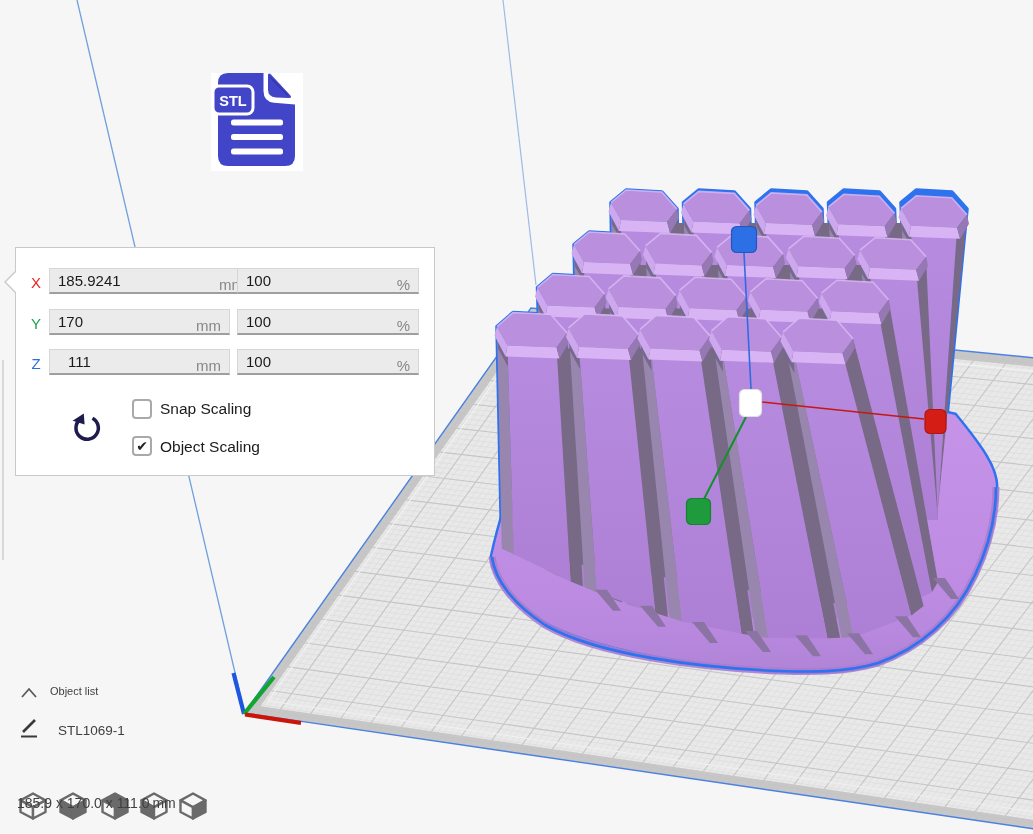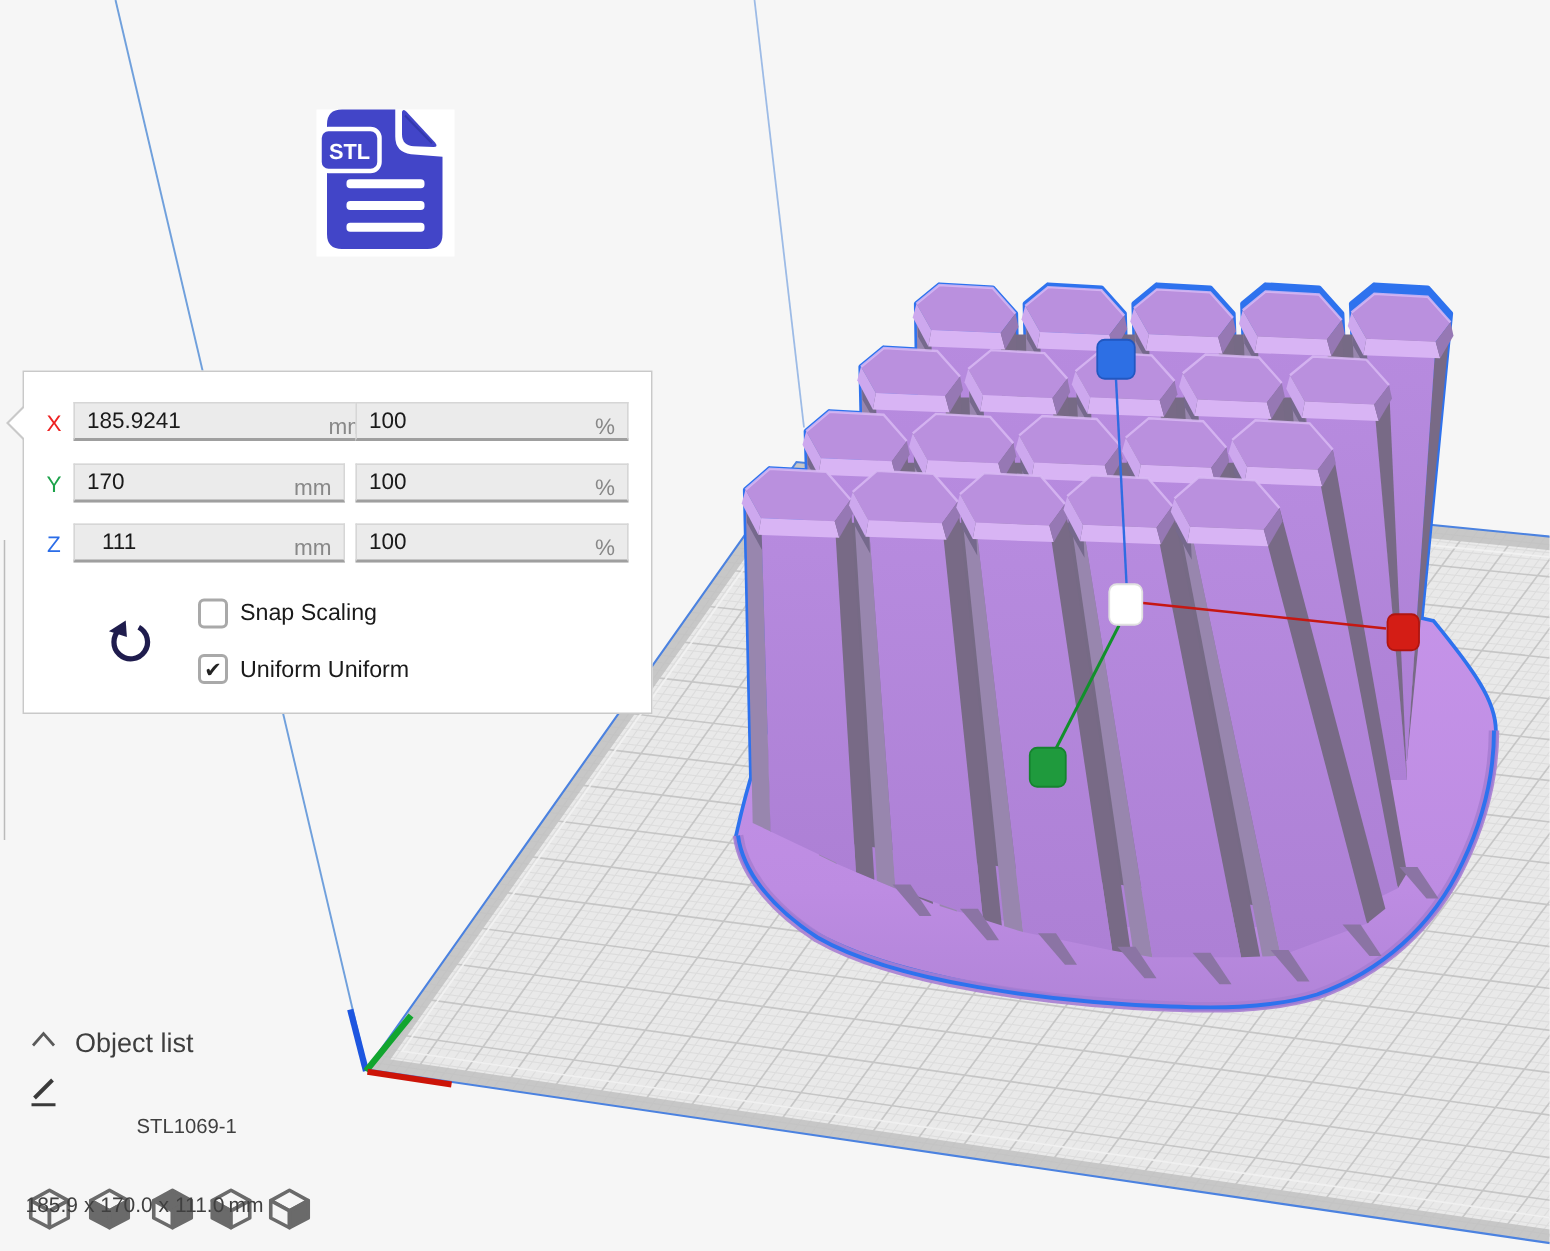--- a/index.html
+++ b/index.html
@@ -546,16 +546,16 @@
   <div class="inp" style="left:221px;top:61px;width:182px;">100<span class="unit">%</span></div>
   <div class="inp" style="left:33px;top:101px;width:181px;padding-left:18px;">111<span class="unit">mm</span></div>
   <div class="inp" style="left:221px;top:101px;width:182px;">100<span class="unit">%</span></div>
   <svg style="position:absolute;left:54px;top:163px;" width="34" height="34" viewBox="0 0 34 34">
     <path d="M 22.5,7.2 A 11.2 11.2 0 1 1 9.8,8.6" fill="none" stroke="#1f1c4d" stroke-width="3.5"></path>
     <path d="M 2.6,9.8 L 13.8,2.6 L 14.6,13.6 Z" fill="#1f1c4d"></path>
   </svg>
   <div class="cb" style="left:116px;top:151px;"></div>
   <div class="cblab" style="left:144px;top:152px;text-align:right;">Snap Scaling</div>
   <div class="cb" style="left:116px;top:188px;font-size:14px;text-align:center;line-height:16px;color:#222;">✔</div>
-  <div class="cblab" style="left:144px;top:190px;">Uniform Uniform</div>
+  <div class="cblab" style="left:144px;top:190px;">Object Scaling</div>
 </div>
-<div class="btxt" style="left:50px;top:685px;font-size:18px;">Object list</div>
-<div class="btxt" style="left:58px;top:743px;font-size:13.5px;margin-left:33px;">STL1069-1</div>
+<div class="btxt" style="left:50px;top:685px;font-size:11px;">Object list</div>
+<div class="btxt" style="left:58px;top:723px;font-size:13.5px;">STL1069-1</div>
 <div class="btxt" style="left:17px;top:795px;font-size:14px;">185.9 x 170.0 x 111.0 mm</div>
 </body></html>

